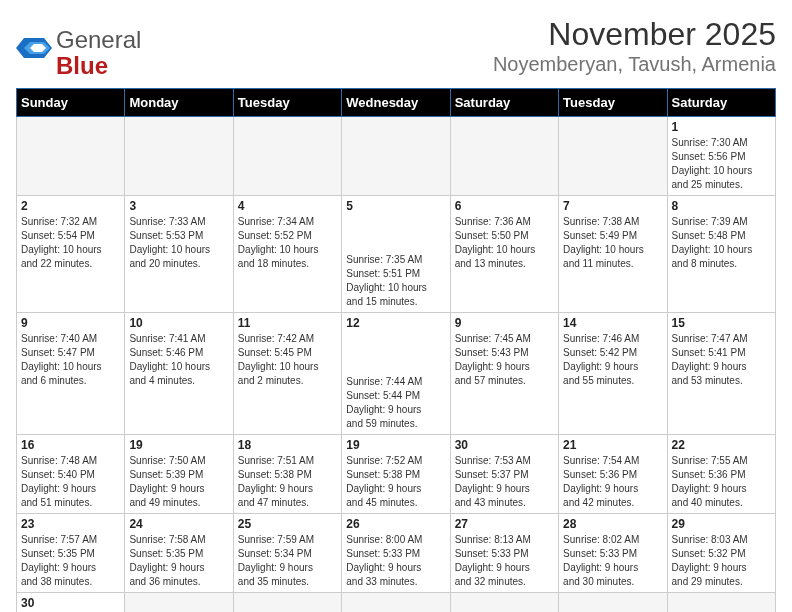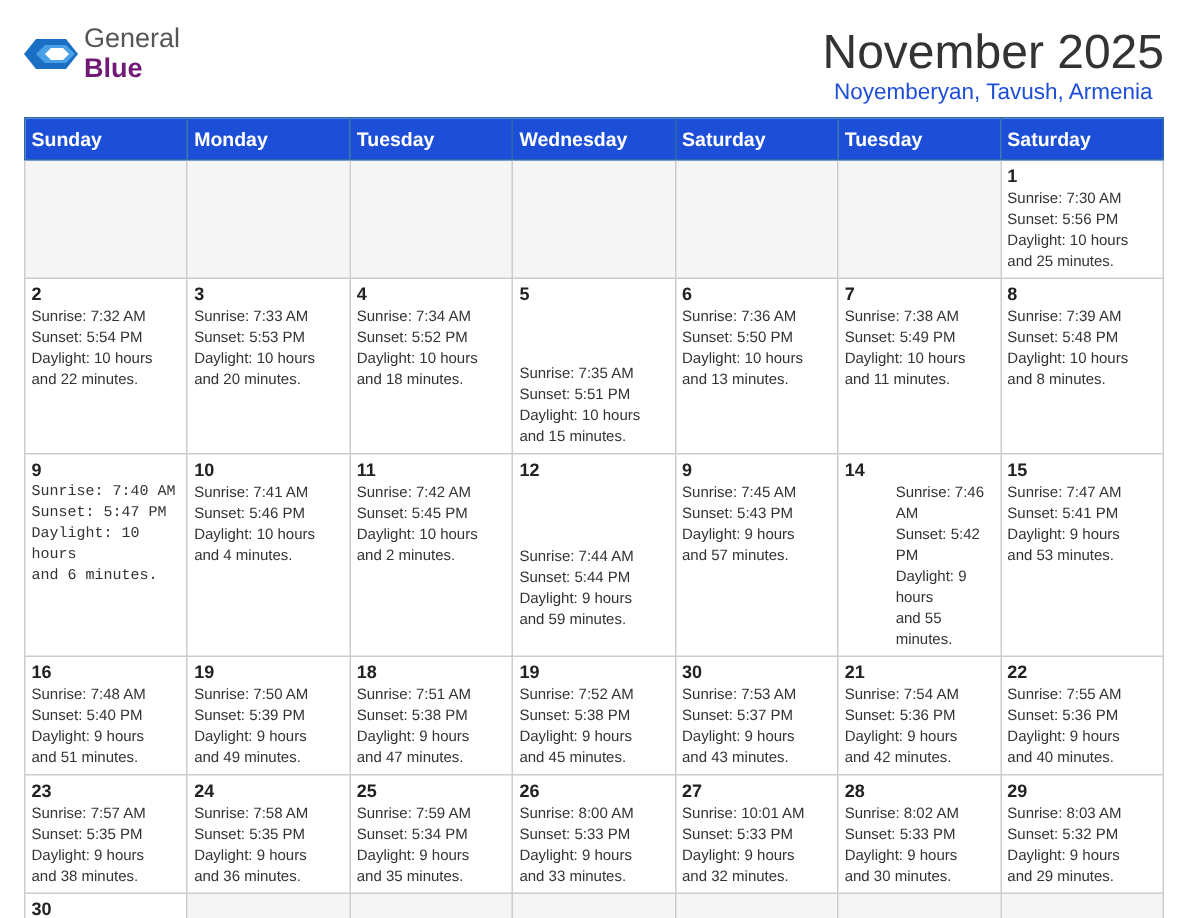--- a/index.html
+++ b/index.html
@@ -15,54 +15,55 @@
       justify-content: space-between;
       align-items: flex-start;
       margin-bottom: 8px;
     }
     .logo {
       display: flex;
       align-items: center;
       gap: 4px;
     }
     .logo-text {
-      font-size: 18px;
+      font-size: 24px;
       line-height: 1.1;
+      margin-top: 11px;
     }
     .logo-text .general {
       color: #555;
       font-weight: normal;
     }
     .logo-text .blue {
-      color: #701a75;
+      color: #b91c1c;
       font-weight: bold;
     }
     .logo-icon {
       width: 36px;
       height: 28px;
     }
     .title-block {
-      text-align: center;
+      text-align: right;
     }
     .calendar-title {
       font-size: 32px;
       color: #333;
       font-weight: normal;
     }
     .calendar-subtitle {
-      font-size: 15px;
-      color: #1d4ed8;
+      font-size: 20px;
+      color: #737373;
     }
     .calendar {
       width: 100%;
       border-collapse: collapse;
       border: 1px solid #ccc;
     }
     .calendar th {
-      background-color: #1d4ed8;
+      background-color: #000000;
       color: #fff;
       font-size: 13px;
       font-weight: bold;
       padding: 6px 4px;
       text-align: left;
       border: 1px solid #2d6aa8;
     }
     .calendar td {
       vertical-align: top;
       border: 1px solid #ccc;
@@ -185,21 +186,21 @@
           <span class="day-number">8</span>
           <div class="day-info" style="white-space: pre-line;">Sunrise: 7:39 AM
 Sunset: 5:48 PM
 Daylight: 10 hours
 and 8 minutes.</div>
         </td>
       </tr>
       <tr>
         <td>
           <span class="day-number">9</span>
-          <div class="day-info" style="white-space: pre-line; font-family: Liberation Mono, monospace;">Sunrise: 7:40 AM
+          <div class="day-info" style="white-space: pre-line;">Sunrise: 7:40 AM
 Sunset: 5:47 PM
 Daylight: 10 hours
 and 6 minutes.</div>
         </td>
         <td>
           <span class="day-number">10</span>
           <div class="day-info" style="white-space: pre-line;">Sunrise: 7:41 AM
 Sunset: 5:46 PM
 Daylight: 10 hours
 and 4 minutes.</div>
@@ -220,21 +221,21 @@
         </td>
         <td>
           <span class="day-number">9</span>
           <div class="day-info" style="white-space: pre-line;">Sunrise: 7:45 AM
 Sunset: 5:43 PM
 Daylight: 9 hours
 and 57 minutes.</div>
         </td>
         <td>
           <span class="day-number">14</span>
-          <div class="day-info" style="white-space: pre-line; margin-left: 34px;">Sunrise: 7:46 AM
+          <div class="day-info" style="white-space: pre-line;">Sunrise: 7:46 AM
 Sunset: 5:42 PM
 Daylight: 9 hours
 and 55 minutes.</div>
         </td>
         <td>
           <span class="day-number">15</span>
           <div class="day-info" style="white-space: pre-line;">Sunrise: 7:47 AM
 Sunset: 5:41 PM
 Daylight: 9 hours
 and 53 minutes.</div>
@@ -315,21 +316,21 @@
         </td>
         <td>
           <span class="day-number">26</span>
           <div class="day-info" style="white-space: pre-line;">Sunrise: 8:00 AM
 Sunset: 5:33 PM
 Daylight: 9 hours
 and 33 minutes.</div>
         </td>
         <td>
           <span class="day-number">27</span>
-          <div class="day-info" style="white-space: pre-line;">Sunrise: 10:01 AM
+          <div class="day-info" style="white-space: pre-line;">Sunrise: 8:13 AM
 Sunset: 5:33 PM
 Daylight: 9 hours
 and 32 minutes.</div>
         </td>
         <td>
           <span class="day-number">28</span>
           <div class="day-info" style="white-space: pre-line;">Sunrise: 8:02 AM
 Sunset: 5:33 PM
 Daylight: 9 hours
 and 30 minutes.</div>

